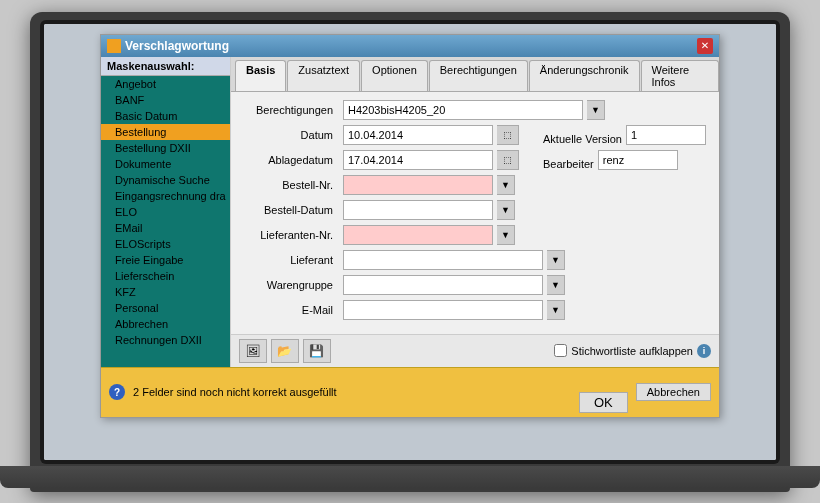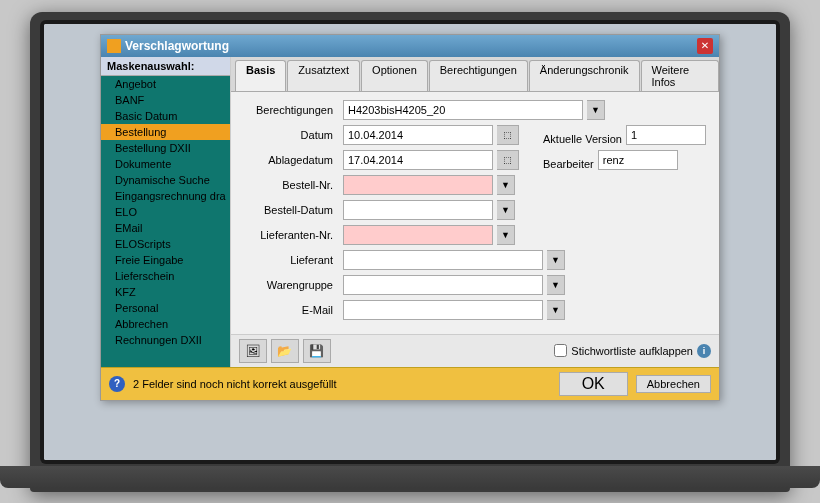--- a/index.html
+++ b/index.html
@@ -295,23 +295,24 @@
       align-items: center;
       justify-content: center;
       font-size: 10px;
       font-weight: bold;
       flex-shrink: 0;
     }
     .status-spacer { flex: 1; }
     .ok-btn {
       background: #e0e0e0;
       border: 1px solid #aaa;
-      padding: 2px 22px;
-      cursor: pointer;
-      font-size: 16px;
+      padding: 2px 14px;
+      cursor: pointer;
+      font-size: 13px;
+      margin-top: 20px;
     }
     .cancel-btn {
       background: #e0e0e0;
       border: 1px solid #aaa;
       padding: 2px 10px;
       cursor: pointer;
       font-size: 11px;
     }
 
     

